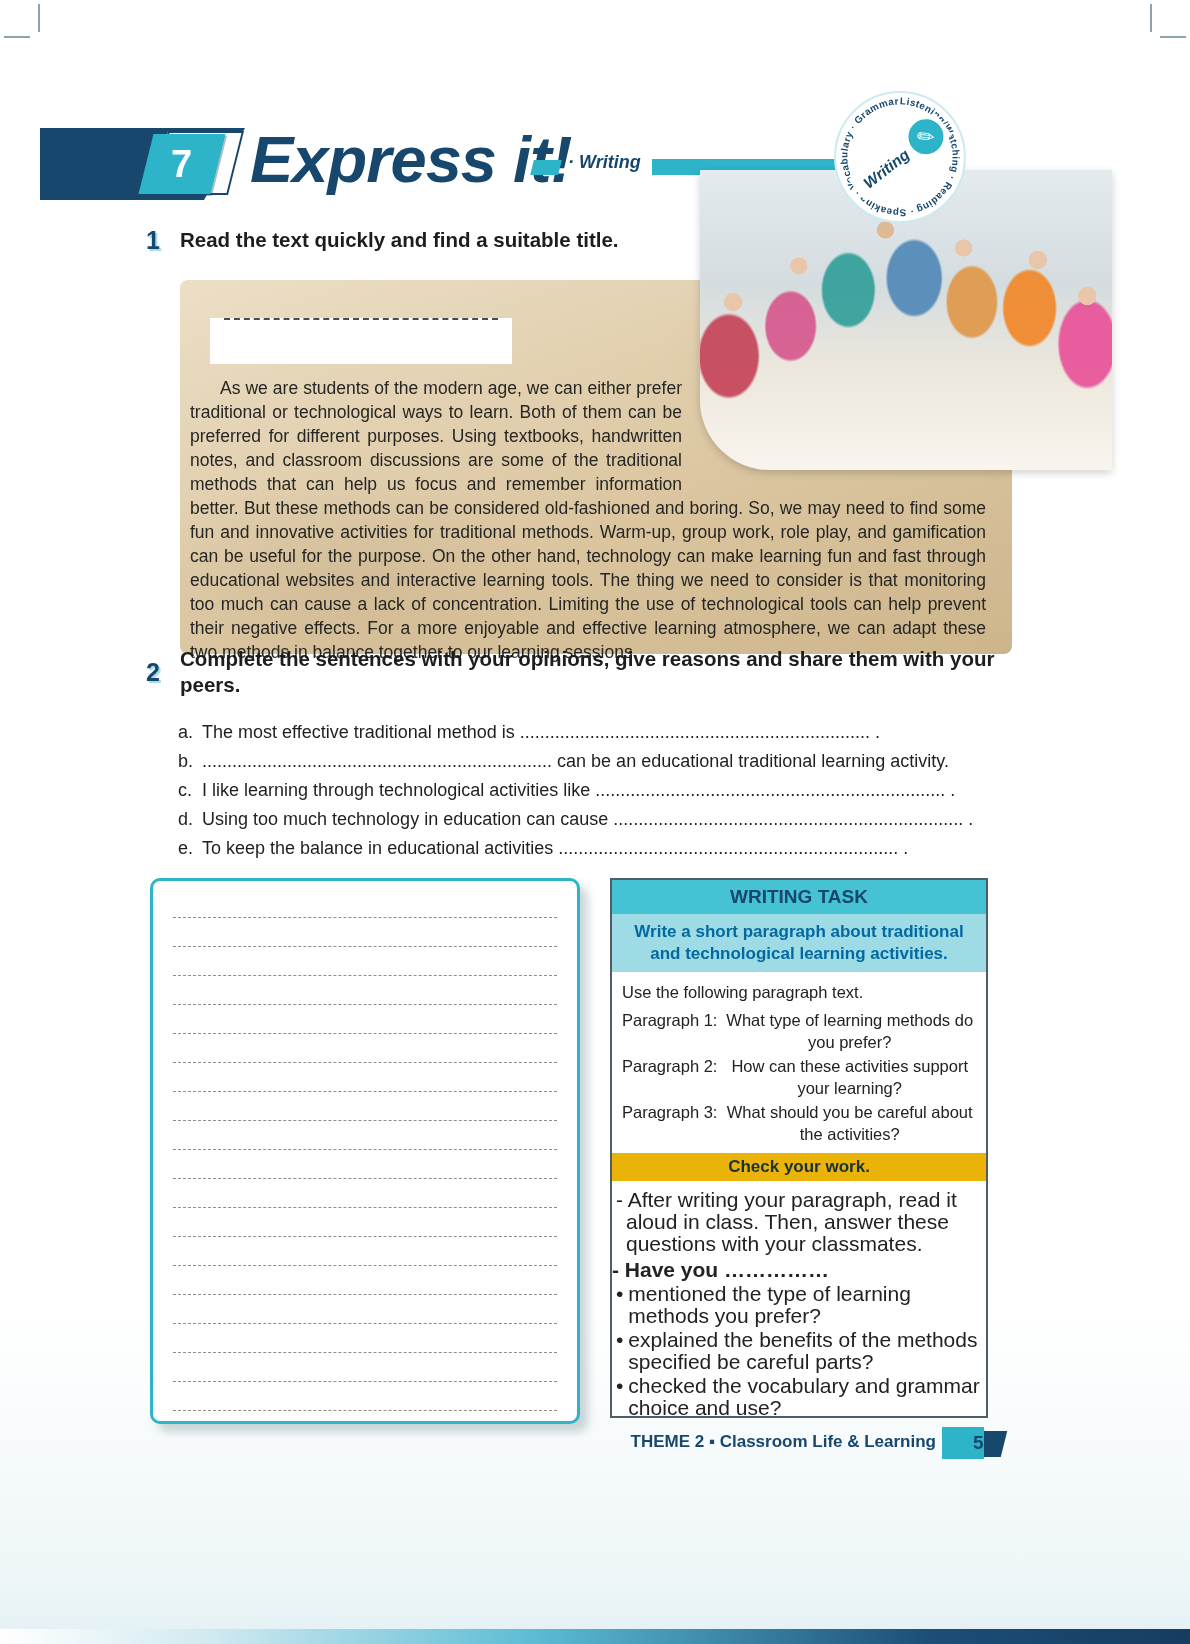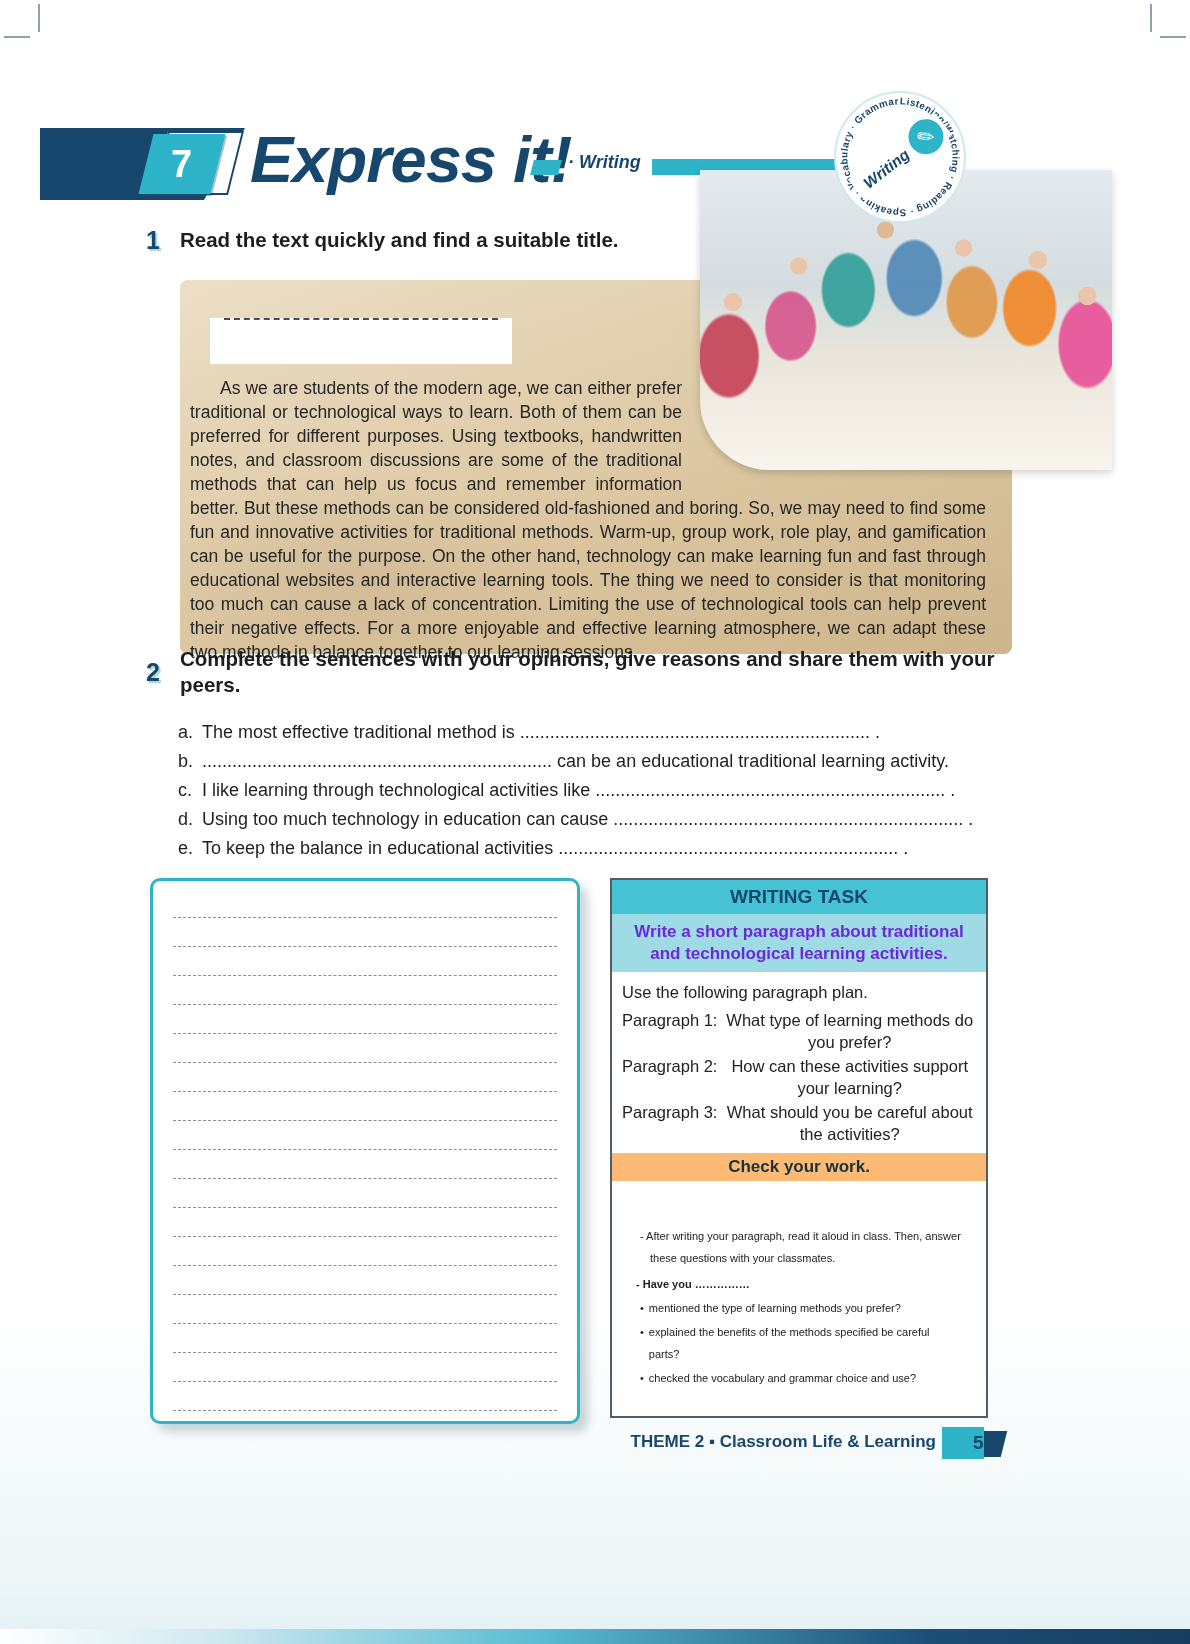--- a/index.html
+++ b/index.html
@@ -90,30 +90,30 @@
   .notes-box { position:absolute; left:150px; top:878px; width:430px; height:546px;
     background:#ffffff; border:3px solid #2db4c8; border-radius:10px;
     box-shadow:8px 8px 10px rgba(60,90,100,.25); padding:8px 20px 0 20px; overflow:hidden; }
   .wline { height:29px; border-bottom:1.6px dashed #8d8d8d; }
 
   
   .task-box { position:absolute; left:610px; top:878px; width:378px; height:540px;
     background:#ffffff; border:2px solid #4e5d66; display:flex; flex-direction:column; overflow:hidden; }
   .task-header { background:#45c3d4; color:#17476d; font-weight:bold; font-size:19px;
     text-align:center; padding:6px 0; }
-  .task-subheader { background:#9edbe4; color:#6d28d9; font-weight:bold; font-size:17px;
+  .task-subheader { background:#9edbe4; color:#0369a1; font-weight:bold; font-size:17px;
     text-align:center; padding:7px 14px; line-height:22px; }
   .task-body { padding:9px 10px 6px 10px; font-size:16.5px; color:#222; line-height:22px; }
   .plan-intro { margin-bottom:6px; }
   .plan-row { display:flex; margin-bottom:2px; }
   .plan-label { white-space:nowrap; margin-right:6px; }
   .plan-text { flex:1; text-align:center; }
-  .check-header { background:#fdba74; color:#17323f; font-weight:bold; font-size:17px;
+  .check-header { background:#eab308; color:#17323f; font-weight:bold; font-size:17px;
     text-align:center; padding:4px 0; }
-  .check-body { padding:8px 24px; font-size:11px; line-height:22px; color:#222;margin-top:36px; }
+  .check-body { padding:8px 0; font-size:21px; line-height:22px; color:#222; }
   .check-intro { padding-left:14px; text-indent:-10px; margin-bottom:4px; }
   .check-prompt { font-weight:bold; margin-bottom:2px; }
   .check-item { display:flex; margin-bottom:2px; }
   .blt { margin:0 5px 0 4px; }
 
   
   .footer-theme { position:absolute; left:0; top:1432px; width:936px; text-align:right;
     font-size:17px; font-weight:bold; color:#17476d; }
   .page-ribbon { position:absolute; left:958px; top:1431px; width:46px; height:26px;
     background:#17476d; transform:skewX(-14deg); }
@@ -211,21 +211,21 @@
       <div class="wline"></div>
       <div class="wline"></div>
       <div class="wline"></div>
       <div class="wline"></div>
     </div>
 
   <div class="task-box">
     <div class="task-header">WRITING TASK</div>
     <div class="task-subheader">Write a short paragraph about traditional and technological learning activities.</div>
     <div class="task-body">
-      <div class="plan-intro">Use the following paragraph plan.</div>
+      <div class="plan-intro">Use the following paragraph text.</div>
       <div class="plan-row">
         <span class="plan-label">Paragraph 1:</span>
         <span class="plan-text">What type of learning methods do you prefer?</span>
       </div>
       <div class="plan-row">
         <span class="plan-label">Paragraph 2:</span>
         <span class="plan-text">How can these activities support your learning?</span>
       </div>
       <div class="plan-row">
         <span class="plan-label">Paragraph 3:</span>

